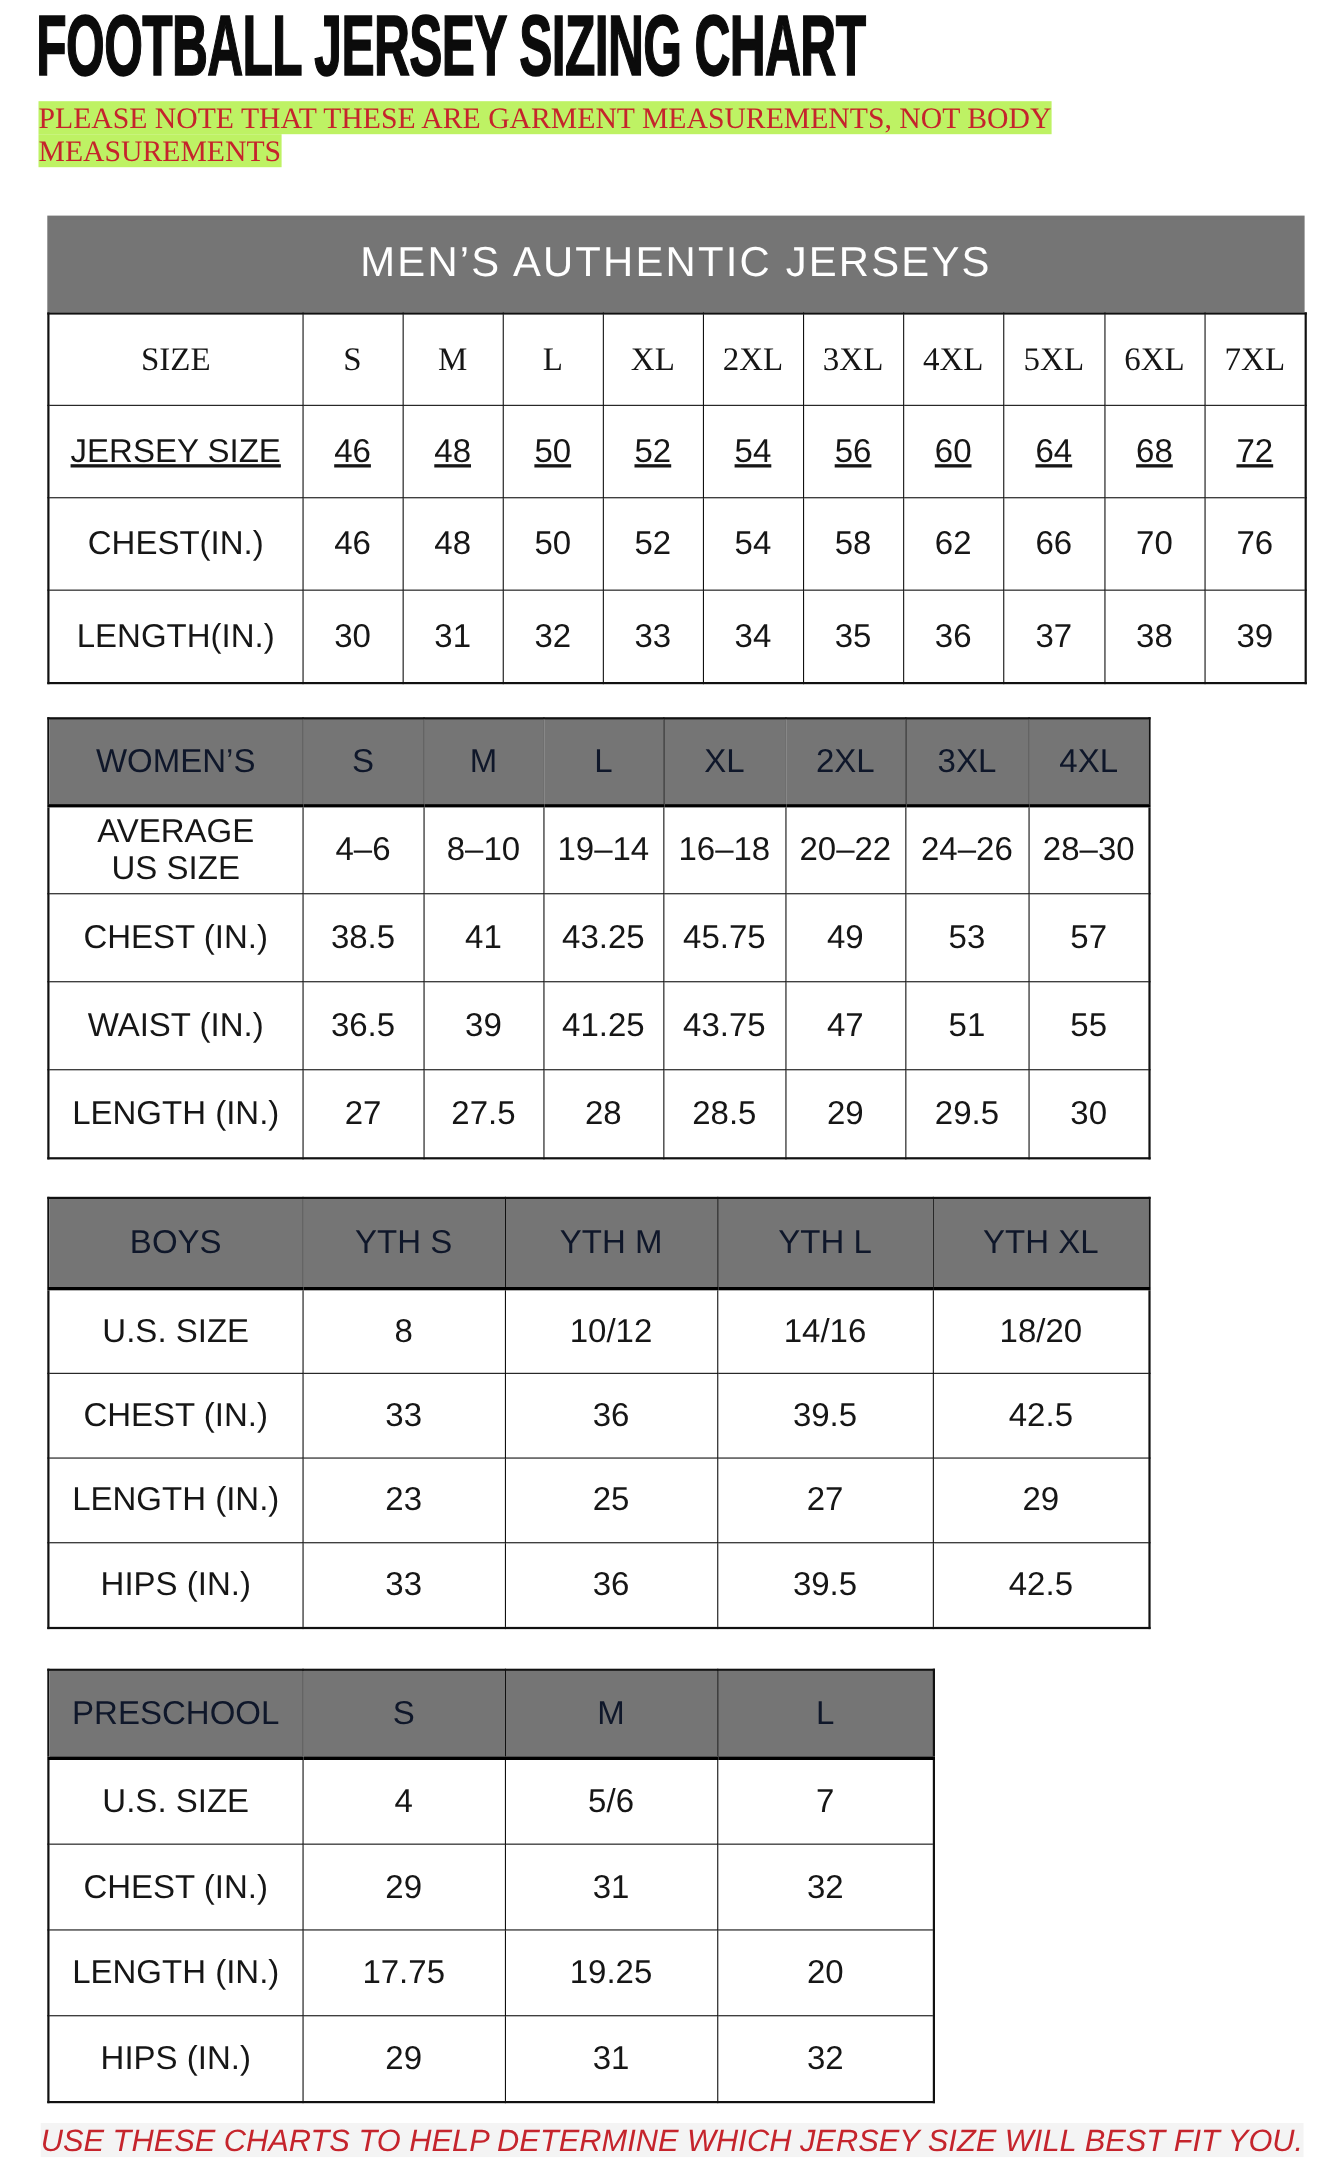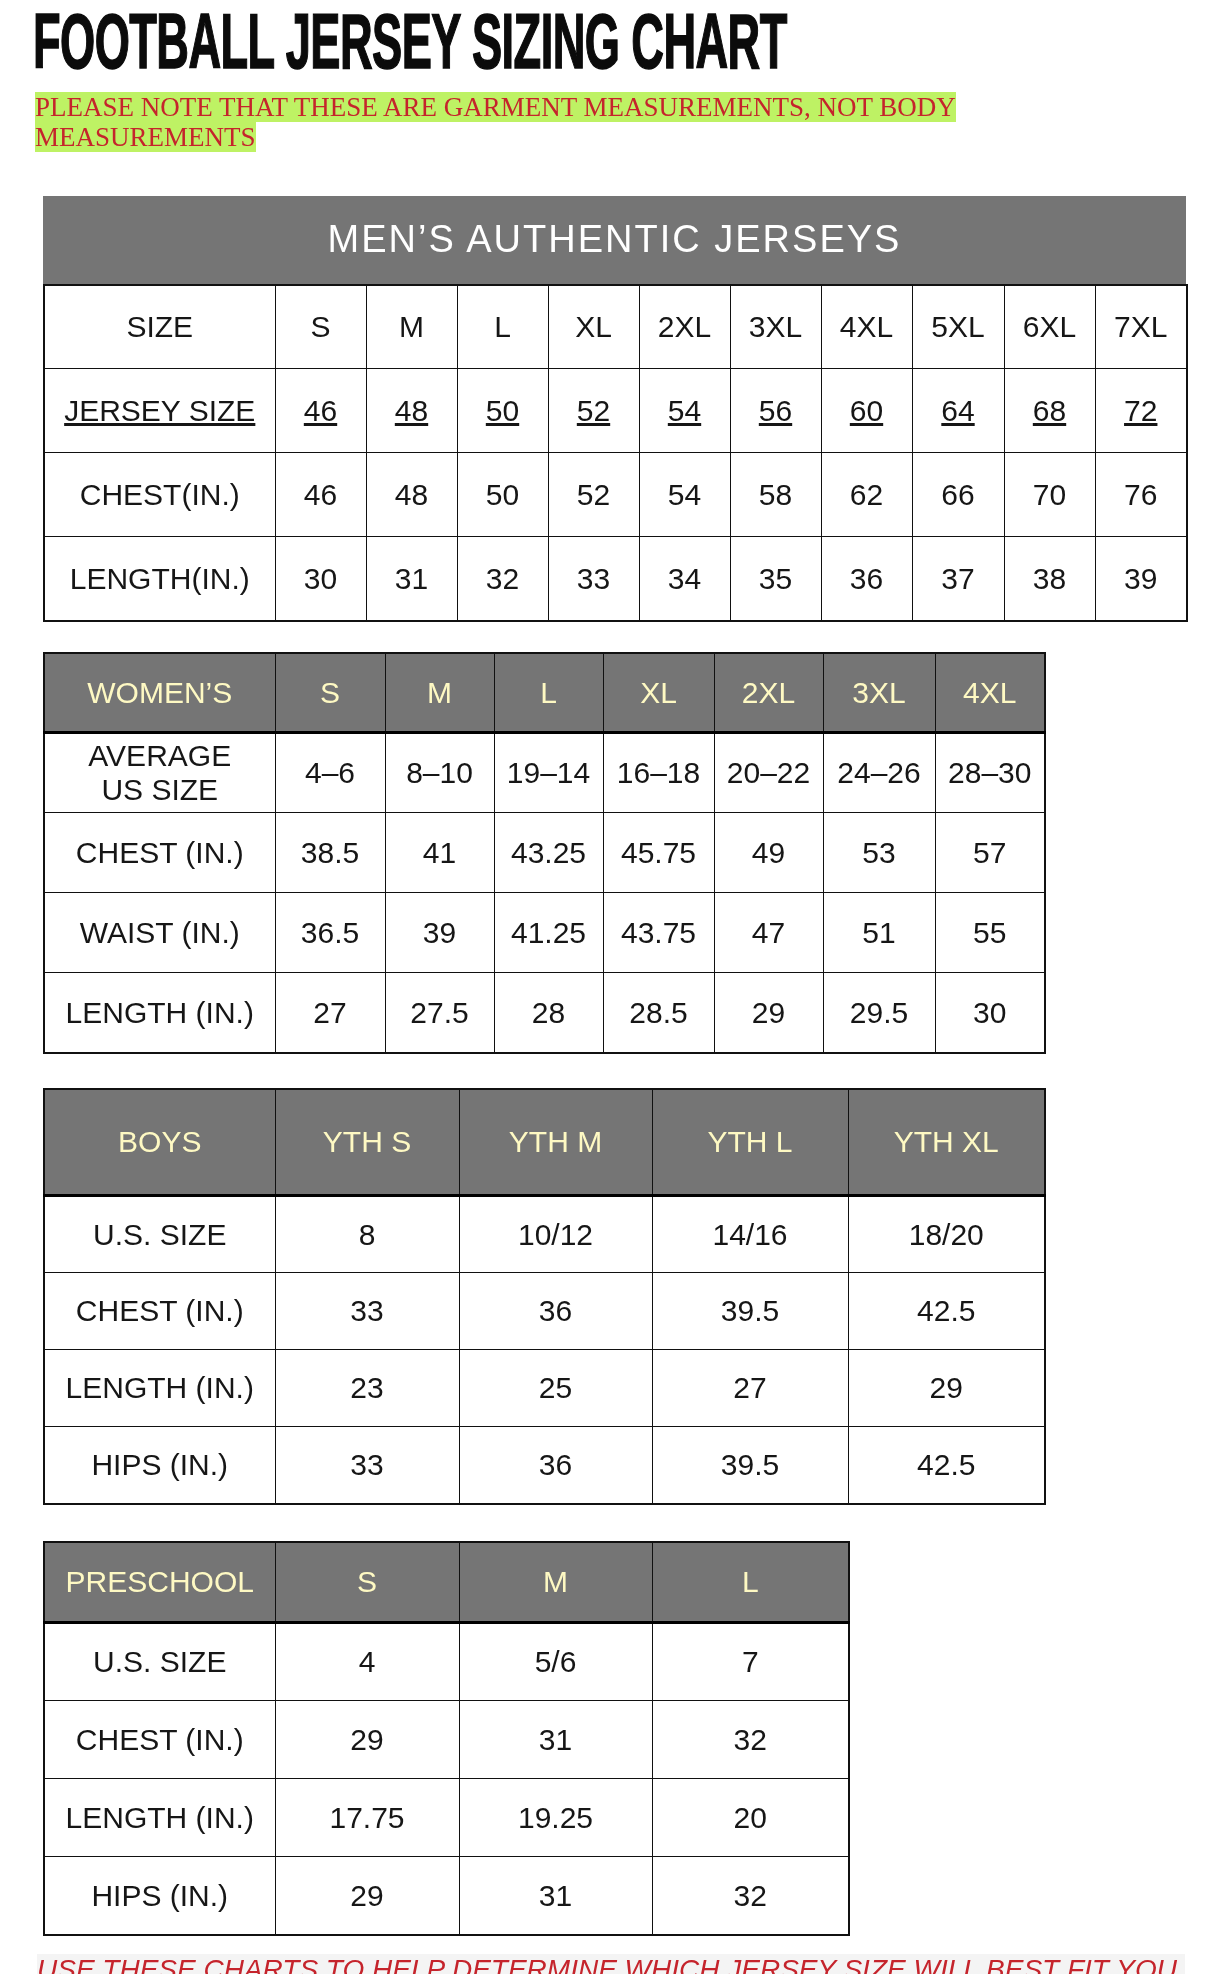--- a/index.html
+++ b/index.html
@@ -54,21 +54,21 @@
     text-align: center;
     vertical-align: middle;
     font-size: 30px;
     font-weight: 400;
     padding: 0;
     overflow: hidden;
     color: #161616;
   }
   thead.gray th {
     background: var(--gray);
-    color: #fef9c3;
+    color: #0f172a;
     border-bottom: 3px solid #000000;
   }
   td.row-label div { line-height: 34px; }
   #womens-table  { margin-top: 30px; }
   #boys-table    { margin-top: 34px; }
   #preschool-table { margin-top: 36px; }
   .footer {
     margin: 18px 0 0 -6px;
     font-size: 28px;
     line-height: 32px;
@@ -95,21 +95,21 @@
       <col style="width: 91px;">
       <col style="width: 91px;">
       <col style="width: 91px;">
       <col style="width: 91px;">
       <col style="width: 91px;">
       <col style="width: 92px;">
       <col style="width: 91px;">
       <col style="width: 92px;">
     </colgroup>
     <thead>
-      <tr style="height: 84px;">
+      <tr style="height: 84px; font-family: Liberation Serif, serif;">
         <th>SIZE</th>
         <th>S</th>
         <th>M</th>
         <th>L</th>
         <th>XL</th>
         <th>2XL</th>
         <th>3XL</th>
         <th>4XL</th>
         <th>5XL</th>
         <th>6XL</th>
@@ -231,21 +231,21 @@
 
 <table id="boys-table">
     <colgroup>
       <col style="width: 231px;">
       <col style="width: 184px;">
       <col style="width: 193px;">
       <col style="width: 196px;">
       <col style="width: 197px;">
     </colgroup>
     <thead class="gray">
-      <tr style="height: 107px; margin-left: 28px;">
+      <tr style="height: 83px; margin-left: 28px;">
         <th>BOYS</th>
         <th>YTH S</th>
         <th>YTH M</th>
         <th>YTH L</th>
         <th>YTH XL</th>
       </tr>
     </thead>
     <tbody>
       <tr style="height: 77px;">
         <td class="row-label">U.S. SIZE</td>

